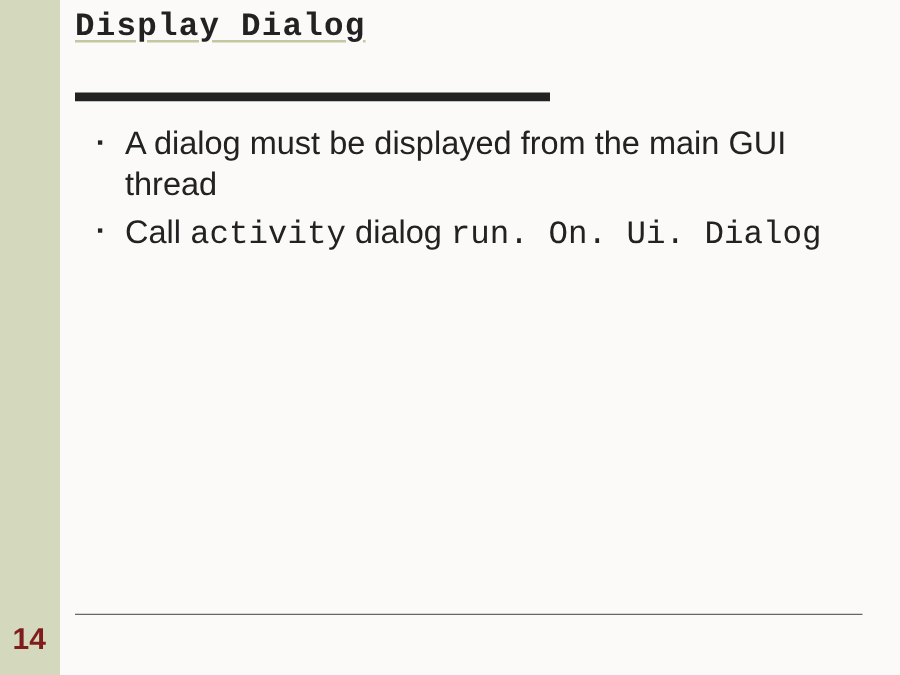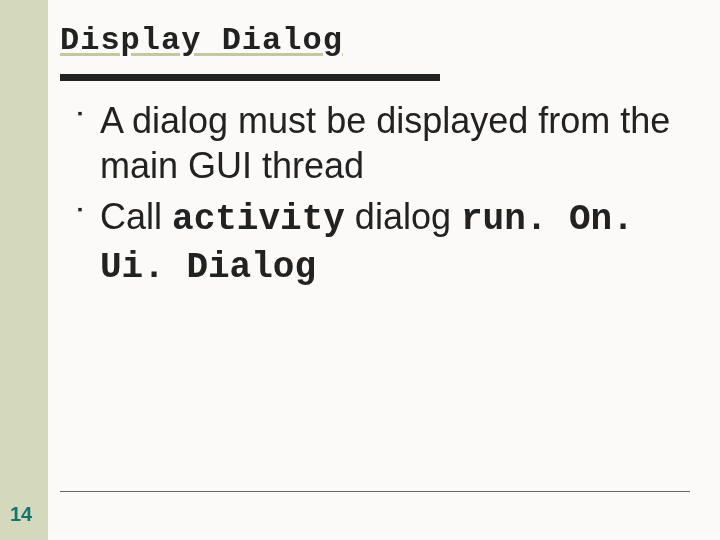--- a/index.html
+++ b/index.html
@@ -17,23 +17,23 @@
     position: absolute;
     left: 0;
     top: 0;
     bottom: 0;
     width: 48px;
     background: #d4d9bd;
   }
   .title {
     position: absolute;
     left: 60px;
-    top: 22px;
+    top: 6px;
     font-family: "Courier New", Courier, monospace;
-    font-size: 32px;
+    font-size: 26px;
     font-weight: bold;
     letter-spacing: 1px;
     text-decoration: underline;
     text-decoration-color: #c2c89f;
     text-underline-offset: 4px;
     text-align: right;
   }
   .title-rule {
     position: absolute;
     left: 60px;
@@ -61,42 +61,41 @@
   ul.bullets > li .marker {
     width: 40px;
     flex: 0 0 40px;
     text-align: center;
     font-size: 14px;
     line-height: 30px;
     color: #222;
   }
   ul.bullets > li .text {
     flex: 1 1 auto;
-    font-size: 36px;
+    font-size: 26px;
     line-height: 1.25;
   }
   .mono {
     font-family: "Courier New", Courier, monospace;
-    font-weight: bold;
   }
   .footer-rule {
     position: absolute;
     left: 60px;
     right: 30px;
     bottom: 48px;
     height: 1px;
     background: #666;
   }
   .page-number {
     position: absolute;
     left: 10px;
     bottom: 14px;
-    font-size: 20px;
+    font-size: 24px;
     font-weight: bold;
-    color: #0f766e;
+    color: #7f1d1d;
   }
 </style>
 </head>
 <body>
 
 <div class="sidebar"></div>
 
 <div class="title">Display Dialog</div>
 <div class="title-rule"></div>
 

